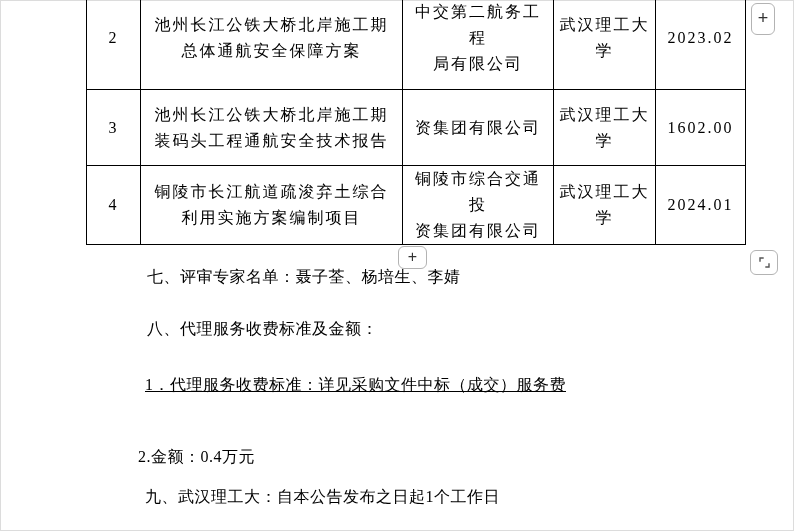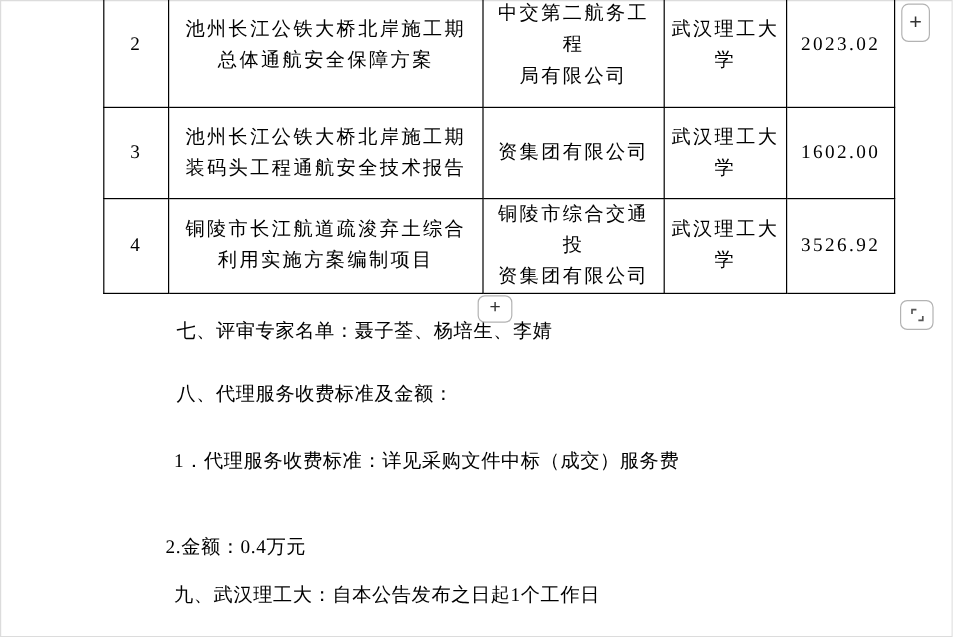--- a/index.html
+++ b/index.html
@@ -47,21 +47,21 @@
   
   .para {
     position: absolute;
     font-size: 16px;
     line-height: 19px;
     letter-spacing: 0.5px;
     white-space: nowrap;
   }
   .para-experts  { left: 147px; top: 267px; }
   .para-fees     { left: 147px; top: 319px; }
-  .para-standard { left: 145px; top: 375px; }
+  .para-standard { left: 145px; top: 375px; text-decoration: underline; }
   .para-amount   { left: 138px; top: 431px; margin-top: 16px; }
   .para-period   { left: 145px; top: 487px; }
 
   
   .ui-btn {
     position: absolute;
     background: #ffffff;
     border: 1px solid #b3b3b3;
     border-radius: 6px;
     display: flex;
@@ -112,21 +112,21 @@
         <td class="cell-date">1602.00</td>
       </tr>
       <tr class="row-c">
         <td>4</td>
         <td>铜陵市长江航道疏浚弃土综合
 利用实施方案编制项目</td>
         <td>铜陵市综合交通投
 资集团有限公司</td>
         <td>武汉理工大
 学</td>
-        <td class="cell-date">3526.92</td>
+        <td class="cell-date">2024.01</td>
       </tr>
     </tbody>
   </table>
 
   <div class="para para-experts">七、评审专家名单：聂子荃、杨培生、李婧</div>
   <div class="para para-fees">八、代理服务收费标准及金额：</div>
   <div class="para para-standard">1．代理服务收费标准：详见采购文件中标（成交）服务费</div>
   <div class="para para-amount">2.金额：0.4万元</div>
   <div class="para para-period">九、武汉理工大：自本公告发布之日起1个工作日</div>
 

